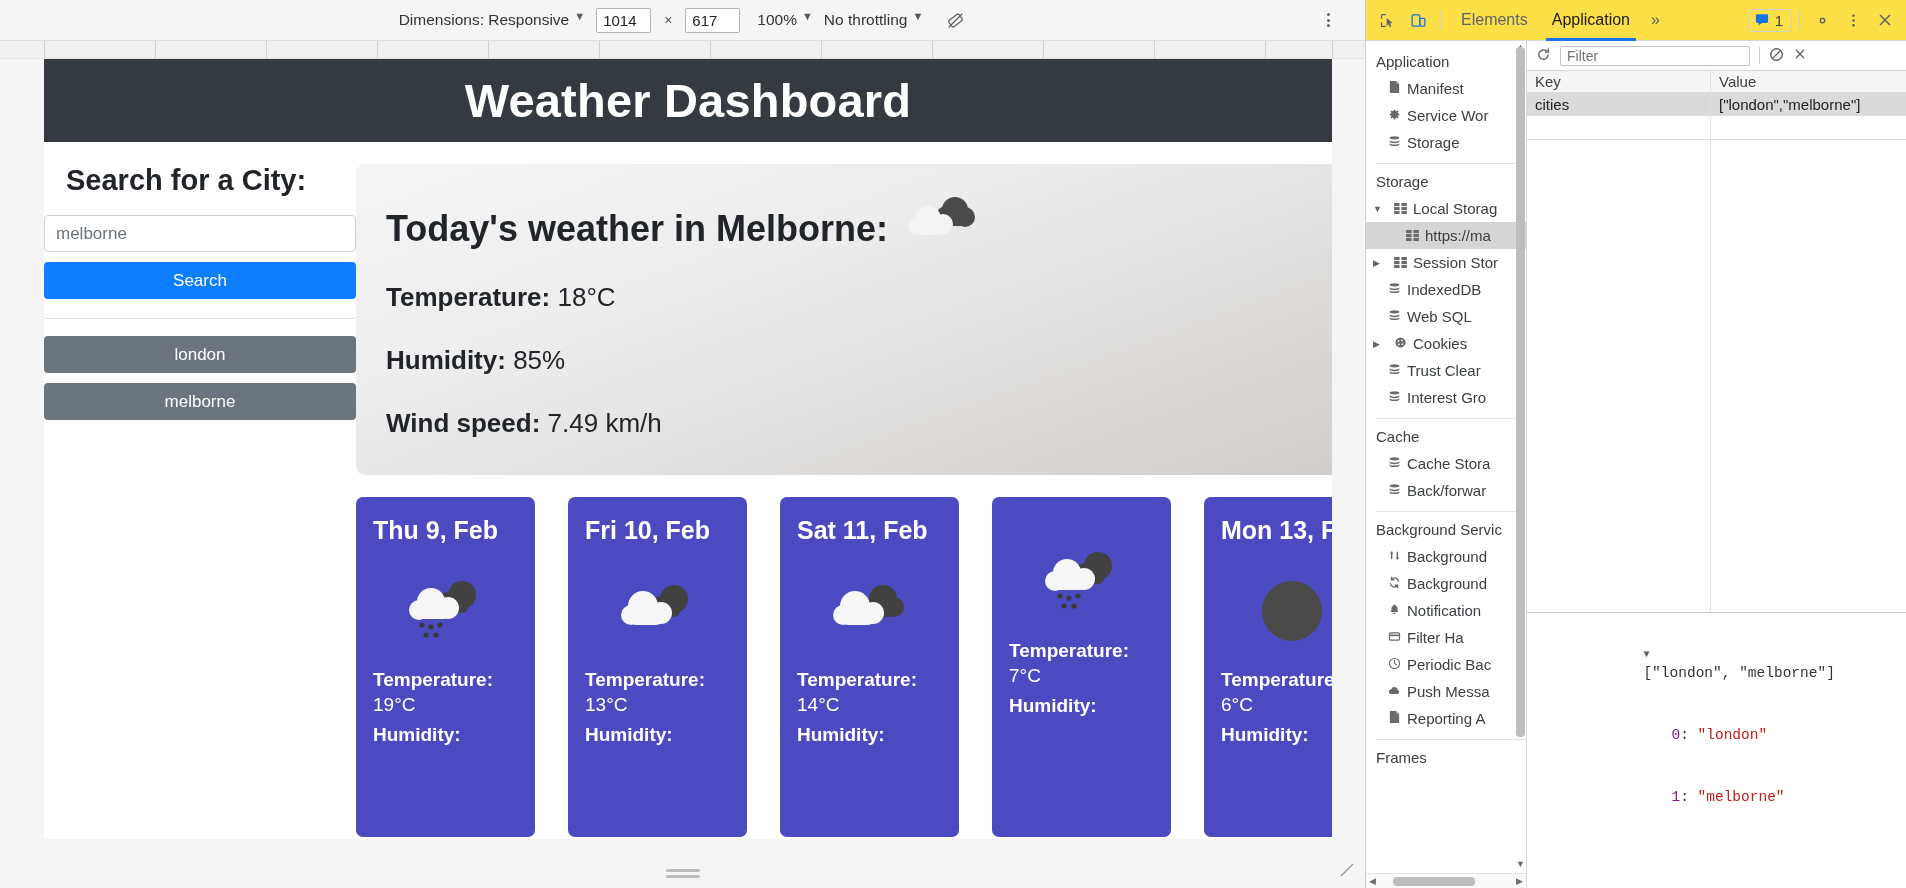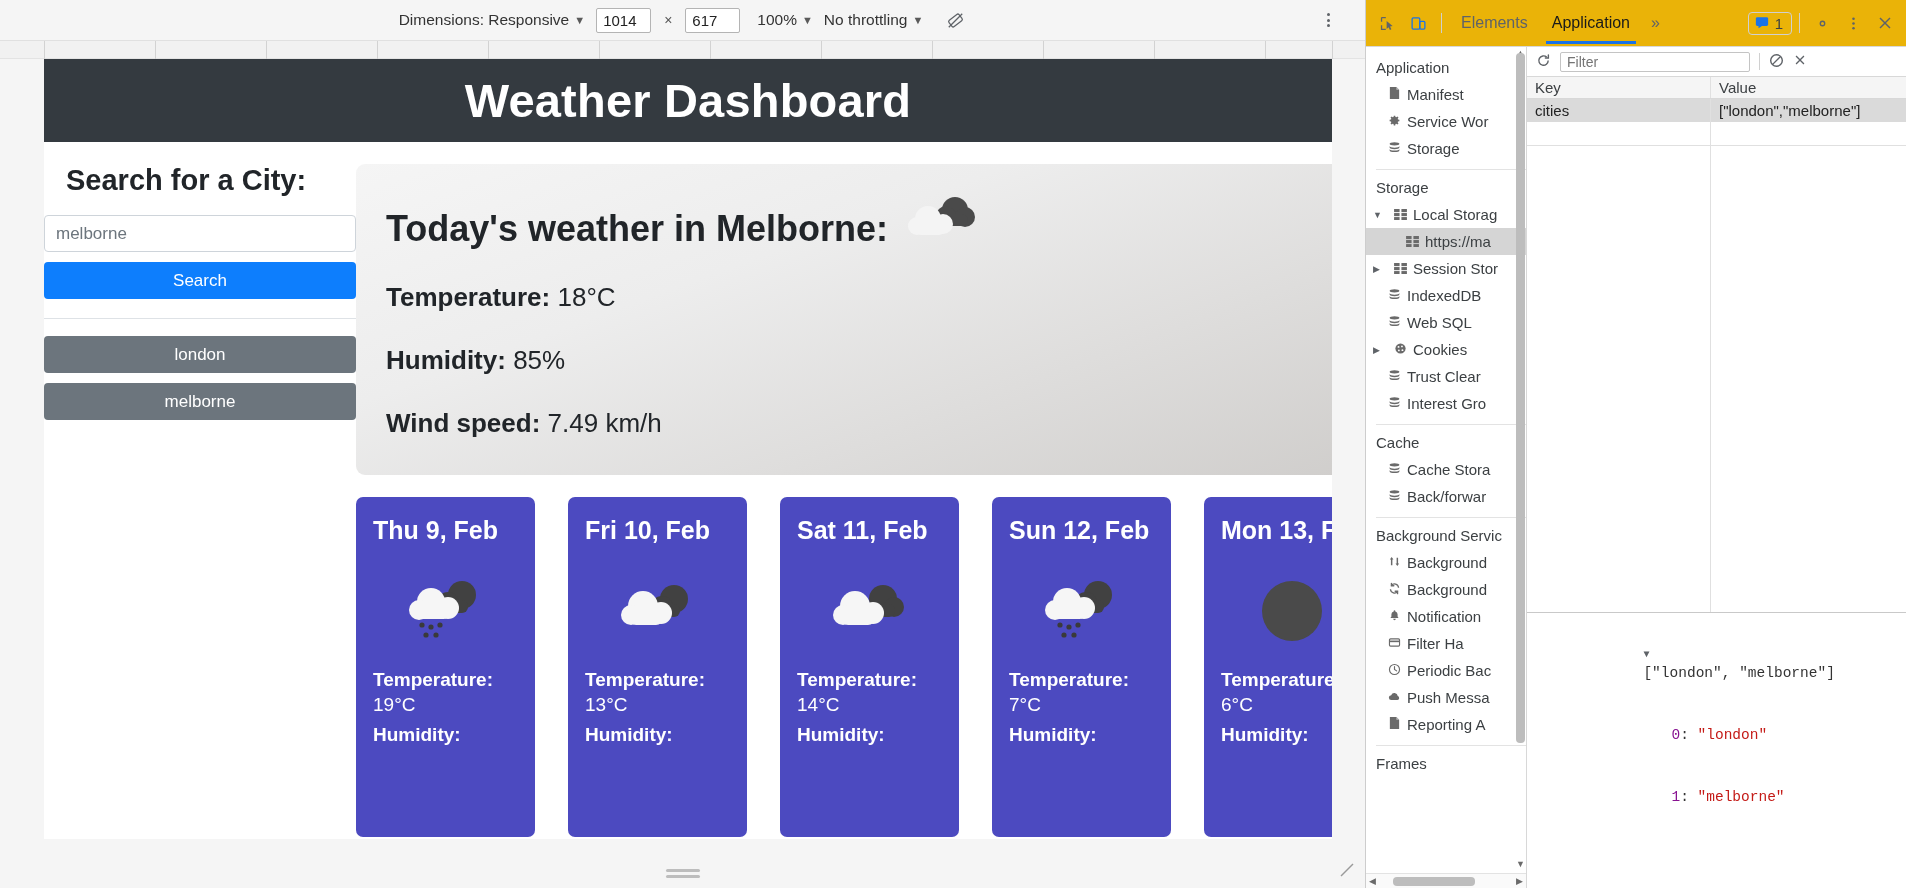--- a/index.html
+++ b/index.html
@@ -17,21 +17,21 @@
   }
   .device-toolbar {
     height: 41px; background: #f5f5f5; border-bottom: 1px solid #e0e0e0;
     display: flex; align-items: center; position: relative;
     font-size: 15.5px; color: #333;
   }
   .dt-center {
     position: absolute; left: 0; right: 0; display: flex;
     align-items: center; justify-content: center; gap: 11px;
   }
-  .dt-item { display: flex; align-items: center; gap: 5px; white-space: nowrap; cursor: default; }
+  .dt-item { display: flex; align-items: flex-start; gap: 5px; white-space: nowrap; cursor: default; }
   .caret { font-size: 11px; color: #5a5a5a; line-height: 1; }
   .dim-input {
     width: 55px; height: 25px; border: 1px solid #b4b4b4; border-radius: 2px;
     background: #fff; font-size: 15px; font-family: "Liberation Sans", sans-serif;
     text-align: left; padding: 0 6px; color: #222;
   }
   .dim-x { color: #555; font-size: 14px; padding: 0 2px; }
   .rotate-ic { width: 22px; height: 22px; display:flex; align-items:center; justify-content:center; }
   .dt-kebab {
     position: absolute; right: 28px; top: 50%; transform: translateY(-50%);
@@ -109,22 +109,22 @@
   .fc-row { font-size: 19px; margin-top: 4px; line-height: 1.33; }
   .fc-row b { font-weight: 700; }
 
   
   .devtools {
     width: 541px; height: 888px; background: #fff;
     border-left: 1px solid #cdcdcd; display: flex; flex-direction: column;
     font-size: 15px; color: #3c4043;
   }
   .dt-tabbar {
-    height: 47px; display: flex; align-items: center; gap: 0;
-    border-bottom: 1px solid #d8d8d8; background: #eab308; padding: 12px 6px;
+    height: 41px; display: flex; align-items: center; gap: 0;
+    border-bottom: 1px solid #d8d8d8; background: #fde047; padding: 12px 6px;
   }
   .tb-icon { width: 31px; height: 31px; display:flex; align-items:center; justify-content:center; cursor:pointer; border-radius:3px; }
   .tb-sep { width: 1px; height: 20px; background: #cfcfcf; margin: 0 7px; }
   .tab {
     height: 41px; display:flex; align-items:center; padding: 0 12px;
     font-size: 16px; color: #5f6368; cursor: pointer; position: relative;
   }
   .tab.active { color: #1a1a1a; }
   .tab.active::after {
     content:""; position:absolute; left:6px; right:6px; bottom:0; height:3px; background:#1a73e8;
@@ -389,21 +389,20 @@
                 <div class="fc-row">
                   <b>Temperature:</b>
                   <span>14°C</span>
                 </div>
                 <div class="fc-row">
                   <b>Humidity:</b>
                 </div>
               </div>
 
               <div class="fc-card">
-                <div class="fc-date">Sun 12, Feb</div>
                 <div class="fc-icon">
                   <svg width="84" height="76" viewBox="0 0 84 76">
                     <circle cx="58" cy="22" r="14" fill="#414141"></circle>
                     <circle cx="46" cy="30" r="11" fill="#414141"></circle>
                     <rect x="44" y="27" width="20" height="13" rx="6" fill="#414141"></rect>
                     <circle cx="27" cy="29" r="14" fill="#f6f6f6"></circle>
                     <circle cx="44" cy="35" r="11" fill="#f6f6f6"></circle>
                     <circle cx="15" cy="37" r="10" fill="#f6f6f6"></circle>
                     <rect x="13" y="33" width="33" height="13" rx="6.5" fill="#f6f6f6"></rect>
                     <circle cx="20" cy="52" r="2.6" fill="#3a3a3a"></circle>

